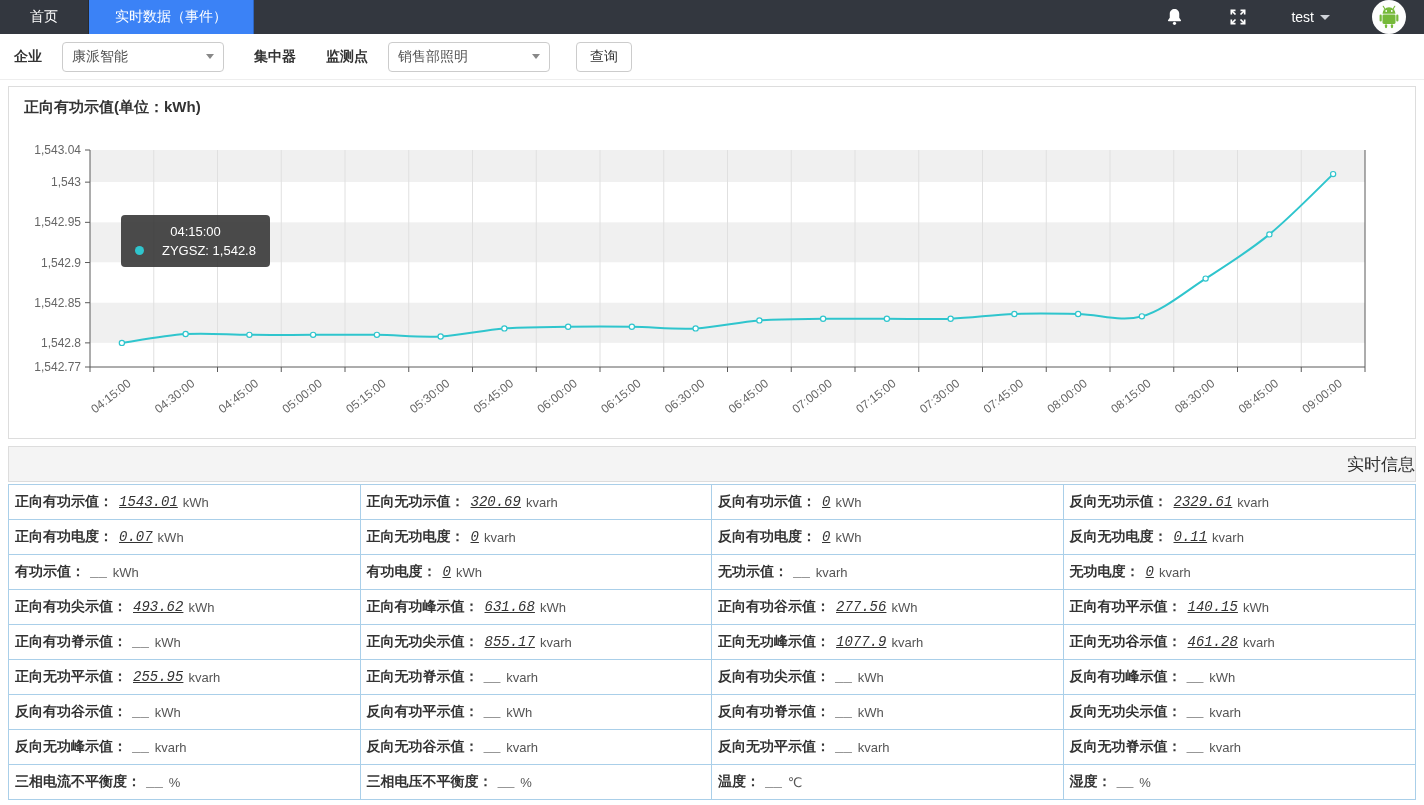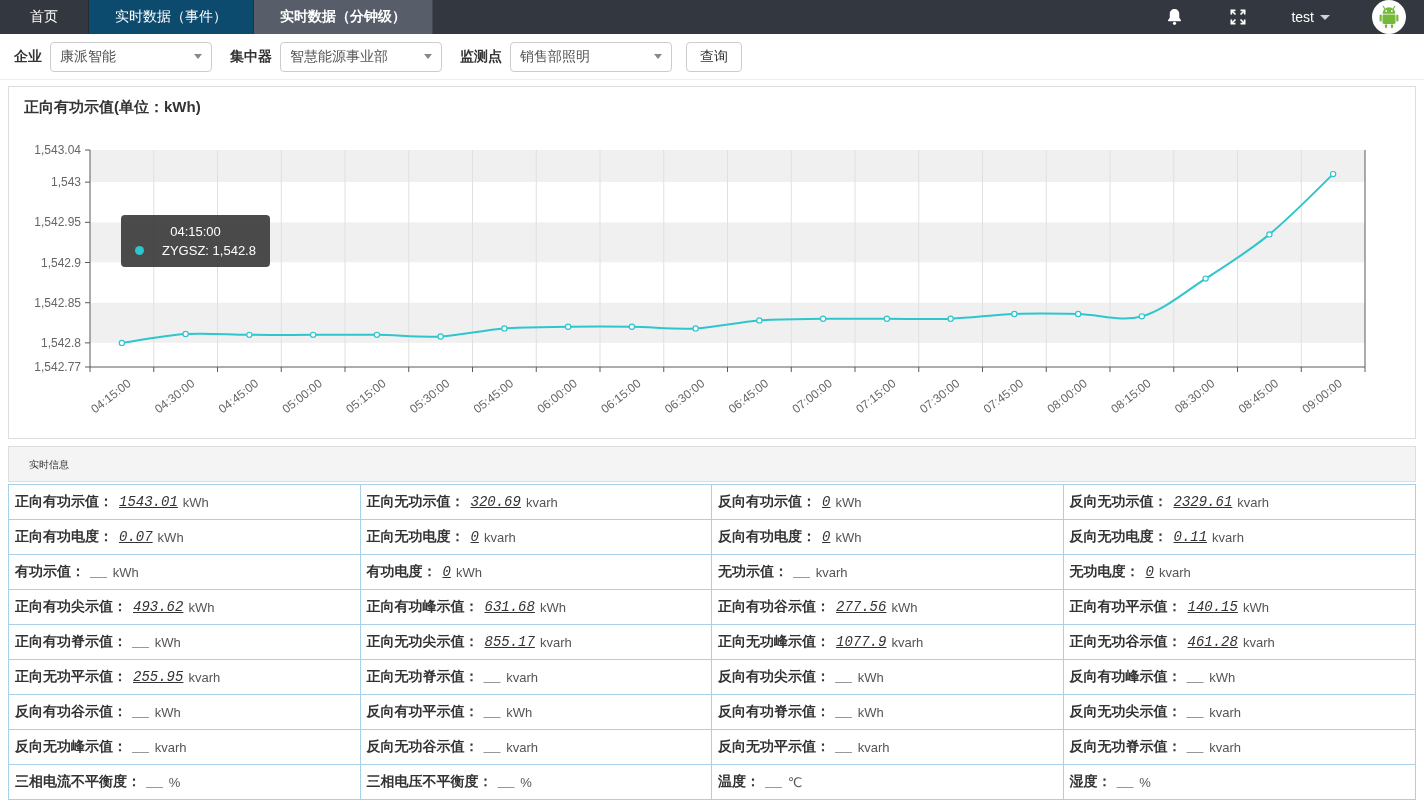--- a/index.html
+++ b/index.html
@@ -4,33 +4,33 @@
 <style>
   * { margin:0; padding:0; box-sizing:border-box; }
   html,body { width:1424px; height:805px; overflow:hidden; background:#fff;
     font-family:"Liberation Sans","DejaVu Sans",sans-serif; }
 
   
   .nav { height:34px; background:#33373f; display:flex; align-items:stretch; color:#fff; }
   .nav-tab { display:flex; align-items:center; padding:0 26px; font-size:14px; cursor:pointer;
     border-right:1px solid rgba(0,0,0,0.22); }
   .nav-tab.home { padding:0 30px; }
-  .nav-tab.dim  { background:#0c4a6e; }
+  .nav-tab.dim  { background:#3b82f6; }
   .nav-tab.active { background:#575d69; font-weight:bold; }
   .nav-spacer { flex:1; }
   .nav-right { display:flex; align-items:center; gap:42px; padding-right:18px; }
   .icon-btn { width:22px; height:22px; display:flex; align-items:center; justify-content:center; cursor:pointer; }
   .user-menu { display:flex; align-items:center; gap:6px; font-size:14px; cursor:pointer; }
   .caret-down { width:0; height:0; border-left:5px solid transparent; border-right:5px solid transparent;
     border-top:5px solid #cfd2d8; }
   .avatar { width:34px; height:34px; border-radius:50%; background:#fdfdfd; display:flex;
     align-items:center; justify-content:center; overflow:hidden; cursor:pointer; }
 
   
-  .filter-bar { height:46px; background:#fff; display:flex; align-items:center; gap:8px;
+  .filter-bar { height:46px; background:#fff; display:flex; align-items:center; gap:20px;
     padding:0 14px; border-bottom:1px solid #eee; }
   .filter-label { font-size:14px; font-weight:bold; color:#333; margin-left:10px; }
   .filter-label:first-child { margin-left:0; }
   .select-box { width:162px; height:30px; border:1px solid #ccc; border-radius:4px; background:#fff;
     display:flex; align-items:center; justify-content:space-between; padding:0 9px; cursor:pointer; }
   .select-value { font-size:14px; color:#555; }
   .select-caret { width:0; height:0; border-left:4px solid transparent; border-right:4px solid transparent;
     border-top:5px solid #888; }
   .query-btn { height:30px; padding:0 13px; border:1px solid #ccc; border-radius:4px; background:#fff;
     font-size:14px; color:#333; cursor:pointer; margin-left:6px; }
@@ -40,39 +40,38 @@
     border:1px solid #ddd; }
   .chart-title { padding:11px 15px 0 15px; font-size:15px; font-weight:bold; color:#333; height:36px; }
   .tooltip { position:absolute; left:112px; top:128px; background:rgba(50,50,50,0.88); color:#fff;
     border-radius:4px; padding:7px 14px; font-size:13px; line-height:19px; pointer-events:none; }
   .tooltip .tt-time { text-align:center; }
   .tooltip .tt-row { display:flex; align-items:center; gap:18px; white-space:nowrap; }
   .tt-dot { width:9px; height:9px; border-radius:50%; display:inline-block; }
 
   
   .info-header { margin:7px 8px 0 8px; height:36px; line-height:35px; background:#f4f4f4;
-    border:1px solid #ddd; padding-left:20px; font-size:10px; color:#333; }
+    border:1px solid #ddd; padding-left:20px; font-size:17px; color:#333;text-align:right; }
   .info-table { margin:2px 8px 0 8px; border:1px solid #aacfe9; border-bottom:none;
     display:grid; grid-template-columns:repeat(4,1fr); }
   .cell { height:35px; border-bottom:1px solid #aacfe9; border-right:1px solid #aacfe9;
     display:flex; align-items:center; padding-left:6px; overflow:hidden; white-space:nowrap; }
   .cell:nth-child(4n) { border-right:none; }
   .cell .lbl { font-size:14px; font-weight:bold; color:#333; }
   .cell .val { font-size:14px; font-style:italic; color:#333; text-decoration:underline;
     margin:0 5px 0 6px; cursor:pointer;font-family:Liberation Mono, monospace; }
   .cell .val.empty { text-decoration:none; cursor:default; letter-spacing:0; }
   .cell .unit { font-size:13px; color:#555; }
 </style>
 </head>
 <body>
 
 <div class="nav">
   <div class="nav-tab home">首页</div>
   <div class="nav-tab dim">实时数据（事件）</div>
-  <div class="nav-tab active">实时数据（分钟级）</div>
   <div class="nav-spacer"></div>
   <div class="nav-right">
     <div class="icon-btn">
       <svg width="19" height="20" viewBox="0 0 24 24">
         <path fill="#ffffff" d="M12 2c-3.3 0-6 2.7-6 6v5l-2.2 3.2c-.3.5 0 1.1.6 1.1h15.2c.6 0 .9-.6.6-1.1L18 13V8c0-3.3-2.7-6-6-6z"></path>
         <circle cx="12" cy="20" r="2" fill="#ffffff"></circle>
       </svg>
     </div>
     <div class="icon-btn">
       <svg width="20" height="20" viewBox="0 0 24 24" fill="none" stroke="#ffffff" stroke-width="2">
@@ -105,24 +104,20 @@
   </div>
 </div>
 
 <div class="filter-bar">
   <span class="filter-label">企业</span>
   <div class="select-box">
     <span class="select-value">康派智能</span>
     <span class="select-caret"></span>
   </div>
   <span class="filter-label">集中器</span>
-  <div class="select-box">
-    <span class="select-value">智慧能源事业部</span>
-    <span class="select-caret"></span>
-  </div>
   <span class="filter-label">监测点</span>
   <div class="select-box">
     <span class="select-value">销售部照明</span>
     <span class="select-caret"></span>
   </div>
   <button class="query-btn">查询</button>
 </div>
 
 <div class="chart-panel">
   <div class="chart-title">正向有功示值(单位：kWh)</div>

